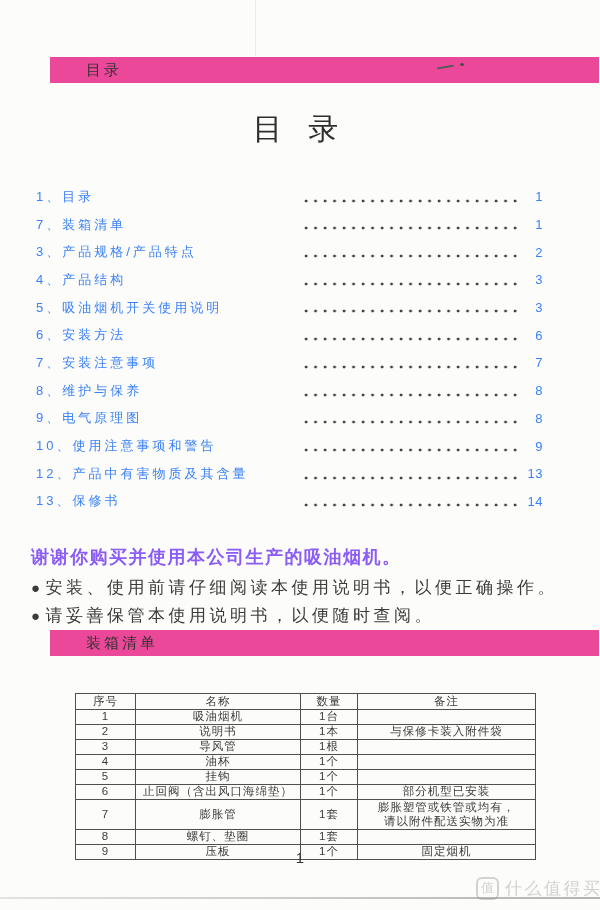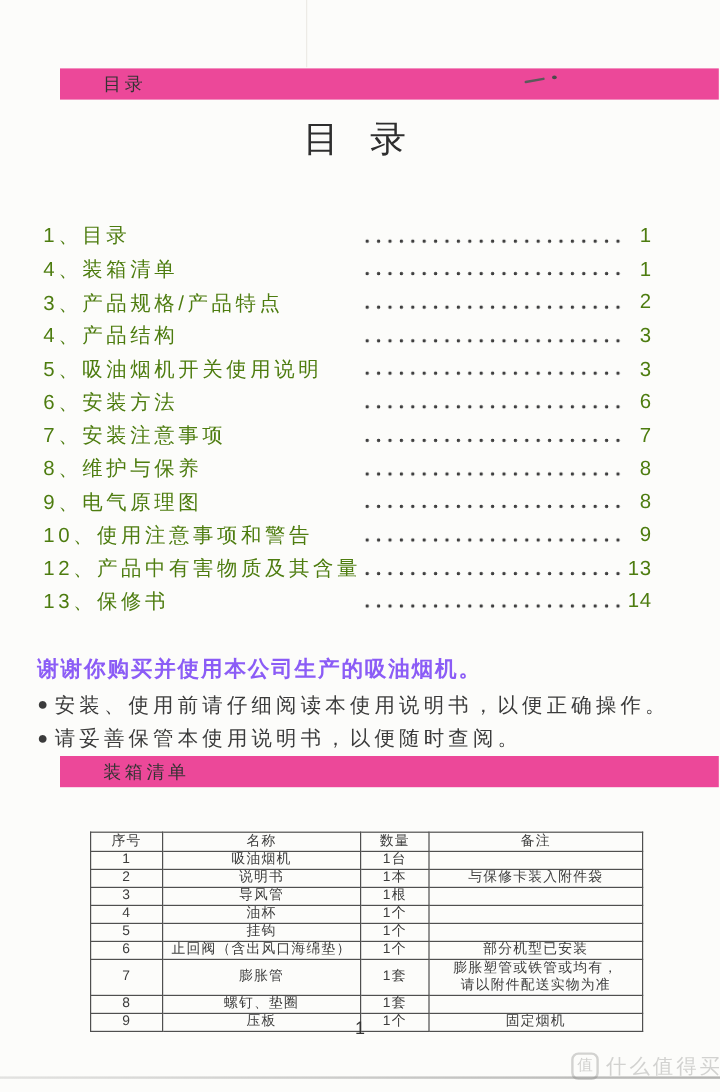--- a/index.html
+++ b/index.html
@@ -23,28 +23,28 @@
   .bar-toc{top:57px;}
   .bar-packing{top:630px;}
   
   .pen-mark{position:absolute; top:57px; left:435px; width:34px; height:14px;}
   .pen-dash{position:absolute; left:2px; top:9px; width:17px; height:2px;
     background:#5a5a5a; border-radius:2px; transform:rotate(-10deg);}
   .pen-dot{position:absolute; left:25px; top:6px; width:4px; height:3px;
     background:#4a4a4a; border-radius:50%;}
   
   .doc-title{
-    position:absolute; top:96px; left:0; width:600px;
+    position:absolute; top:109px; left:0; width:600px;
     text-align:center; font-family:"Liberation Serif", serif;
     font-size:30px; letter-spacing:9px; color:#2e2e2e;
   }
   
   .toc{position:absolute; top:183px; left:36px; width:507px;}
   .toc-row{display:flex; align-items:center; height:27.7px;
-    font-size:17px; letter-spacing:3px; color:#4d7c0f;}
+    font-size:13px; letter-spacing:3px; color:#3b82f6;}
   .toc-label{min-width:266px; white-space:nowrap;}
   .toc-leader{flex:1; align-self:flex-end; height:4px; margin:0 3px 8px 2px;
     background-image:radial-gradient(circle at 2px 2px, #3f3f3f 1.2px, rgba(0,0,0,0) 1.7px);
     background-size:9.5px 4px; background-repeat:repeat-x;}
   .toc-page{min-width:22px; text-align:right; letter-spacing:0.5px;}
   
   .thanks{position:absolute; top:545px; left:31px; width:560px;
     font-size:18px; font-weight:bold; letter-spacing:1.5px; color:#8b5cf6;}
   .bullets{position:absolute; top:573px; left:31px; width:565px;}
   .bullet-line{height:28px; font-size:17px; letter-spacing:3.5px; color:#3b3b3b;
@@ -94,21 +94,21 @@
 
   <div class="doc-title">目 录</div>
 
   <div class="toc">
     <div class="toc-row">
       <span class="toc-label">1、目录</span>
       <span class="toc-leader"></span>
       <span class="toc-page">1</span>
     </div>
     <div class="toc-row">
-      <span class="toc-label">4、装箱清单</span>
+      <span class="toc-label">7、装箱清单</span>
       <span class="toc-leader"></span>
       <span class="toc-page">1</span>
     </div>
     <div class="toc-row">
       <span class="toc-label">3、产品规格/产品特点</span>
       <span class="toc-leader"></span>
       <span class="toc-page">2</span>
     </div>
     <div class="toc-row">
       <span class="toc-label">4、产品结构</span>

